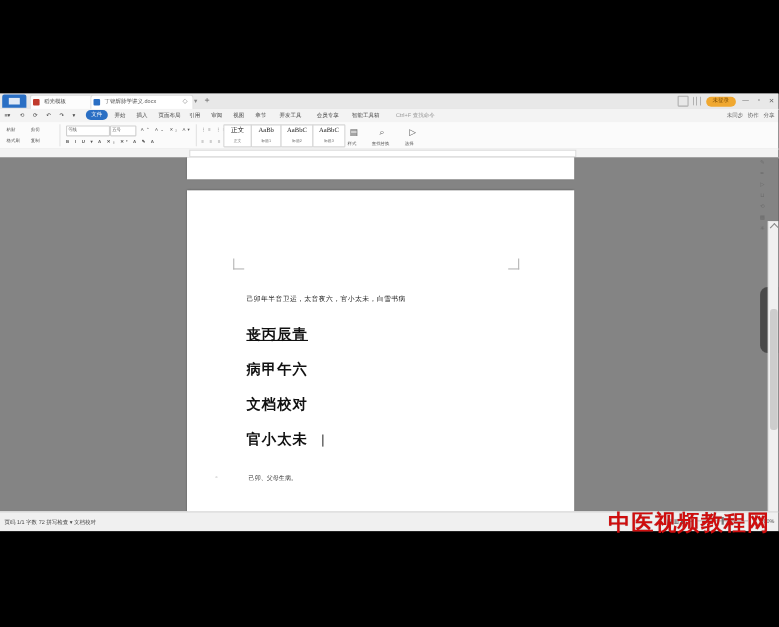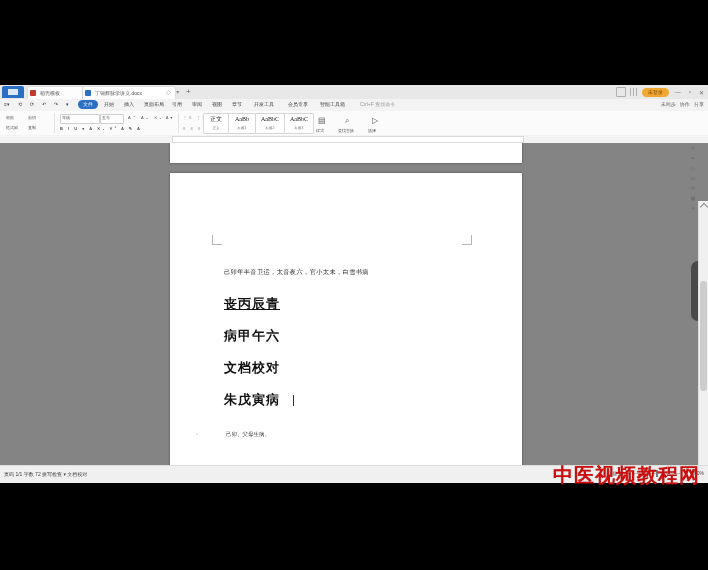--- a/index.html
+++ b/index.html
@@ -217,21 +217,21 @@
 
         <div class="page main">
           <div class="mark tl" style="left:42px;top:62px;"></div>
           <div class="mark tr" style="left:292px;top:62px;"></div>
 
           <div class="doc-small" style="left:54px;top:95px;">己卯年半音卫运，太音夜六，官小太未，白雪书病</div>
 
           <div class="doc-line" style="left:54px;top:122px;text-decoration:underline;">丧丙辰青</div>
           <div class="doc-line" style="left:54px;top:154px;">病甲午六</div>
           <div class="doc-line" style="left:54px;top:186px;">文档校对</div>
-          <div class="doc-line" style="left:54px;top:218px;">朱戊寅病</div>
+          <div class="doc-line" style="left:54px;top:218px;">官小太未</div>
           <div class="caret" style="left:123px;top:222px;"></div>
 
           <div class="foot-mark" style="left:26px;top:258px;">▫</div>
           <div class="foot-txt" style="left:56px;top:258px;">己卯、父母生病。</div>
         </div>
 
         <div class="rail">
           <i>✎</i>
           <i>✒</i>
           <i>▷</i>

